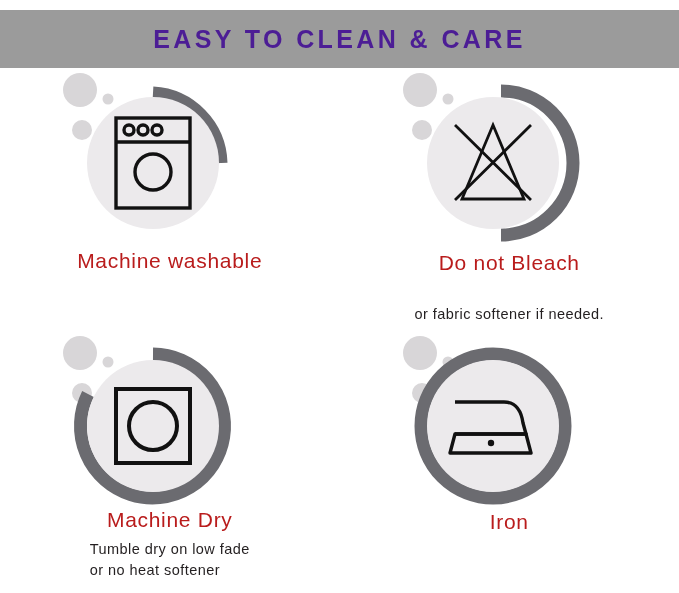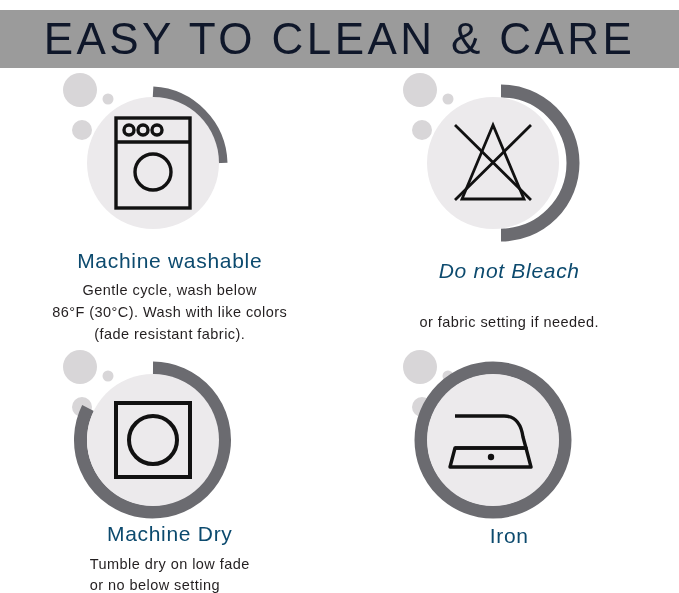--- a/index.html
+++ b/index.html
@@ -26,23 +26,23 @@
   }
   .banner {
     width: 100%;
     height: 100%;
     background: #9b9b9b;
     display: flex;
     align-items: center;
     justify-content: center;
   }
   .banner-title {
-    color: #0f172a;
-    font-size: 44px;
-    font-weight: normal;
+    color: #4c1d95;
+    font-size: 25px;
+    font-weight: bold;
     letter-spacing: 3.4px;
     line-height: 1;
     white-space: nowrap;
   }
 
   
   .grid {
     position: absolute;
     top: 68px;
     left: 0;
@@ -66,42 +66,42 @@
   .icon-stage svg {
     position: absolute;
     top: 0;
     left: 0;
   }
 
   .cell-title {
     font-size: 21px;
     font-weight: normal;
     letter-spacing: 0.7px;
-    color: #0c4a6e;
+    color: #b91c1c;
     text-align: center;
     margin: 0;
     line-height: 1.15;
   }
   .cell-body {
     font-size: 14.5px;
     letter-spacing: 0.45px;
     color: #231f20;
     text-align: center;
     margin: 0;
     line-height: 1.5;
     max-width: 300px;
   }
 
   
   .cell-1 .icon-stage { margin-left: 6px; }
   .cell-1 .cell-title { margin-top: 6px; }
   .cell-1 .cell-body  { margin-top: 7px; }
 
   .cell-2 .icon-stage { margin-left: 8px; }
-  .cell-2 .cell-title { margin-top: 16px; font-style: italic; }
+  .cell-2 .cell-title { margin-top: 8px; }
   .cell-2 .cell-body  { margin-top: 7px; }
 
   .cell-3 .icon-stage { margin-left: 6px; }
   .cell-3 .cell-title { margin-top: 2px; }
   .cell-3 .cell-body  { margin-top: 7px; text-align: left; }
 
   .cell-4 .icon-stage { margin-left: 8px; }
   .cell-4 .cell-title { margin-top: 4px; }
 
   .nowrap { white-space: nowrap; }
@@ -133,25 +133,20 @@
           <rect x="58" y="50" width="74" height="90"></rect>
           <line x1="58" y1="74" x2="132" y2="74"></line>
           <circle cx="71" cy="62" r="5"></circle>
           <circle cx="85" cy="62" r="5"></circle>
           <circle cx="99" cy="62" r="5"></circle>
           <circle cx="95" cy="104" r="18"></circle>
         </g>
       </svg>
     </div>
     <h2 class="cell-title">Machine washable</h2>
-    <p class="cell-body">
-      <span class="nowrap">Gentle cycle, wash below</span><br>
-      <span class="nowrap">86°F (30°C). Wash with like colors</span><br>
-      <span class="nowrap">(fade resistant fabric).</span>
-    </p>
   </div>
 
   <div class="cell cell-2">
     <div class="icon-stage">
       <svg width="230" height="175" viewBox="0 0 230 175">
         <circle cx="22" cy="22" r="17" fill="#d8d6d8"></circle>
         <circle cx="50" cy="31" r="5.5" fill="#d8d6d8"></circle>
         <circle cx="24" cy="62" r="10" fill="#d8d6d8"></circle>
 
         <path d="M 103 23 A 72 72 0 0 1 103 167" fill="none" stroke="#6b6b70" stroke-width="13"></path>
@@ -160,21 +155,21 @@
         <g stroke="#111111" stroke-width="2.8" fill="none" stroke-linecap="square">
           <path d="M 95 57 L 126 131 L 64 131 Z"></path>
           <line x1="58" y1="58" x2="132" y2="131"></line>
           <line x1="132" y1="58" x2="58" y2="131"></line>
         </g>
       </svg>
     </div>
     <h2 class="cell-title">Do not Bleach</h2>
     <p class="cell-body">
       <br>
-      <span class="nowrap">or fabric setting if needed.</span>
+      <span class="nowrap">or fabric softener if needed.</span>
     </p>
   </div>
 
   <div class="cell cell-3">
     <div class="icon-stage">
       <svg width="230" height="175" viewBox="0 0 230 175">
         <circle cx="22" cy="22" r="17" fill="#d8d6d8"></circle>
         <circle cx="50" cy="31" r="5.5" fill="#d8d6d8"></circle>
         <circle cx="24" cy="62" r="10" fill="#d8d6d8"></circle>
 
@@ -183,21 +178,21 @@
 
         <g stroke="#111111" stroke-width="4" fill="none">
           <rect x="58" y="58" width="74" height="74"></rect>
           <circle cx="95" cy="95" r="24"></circle>
         </g>
       </svg>
     </div>
     <h2 class="cell-title">Machine Dry</h2>
     <p class="cell-body">
       <span class="nowrap">Tumble dry on low fade</span><br>
-      <span class="nowrap">or no below setting</span>
+      <span class="nowrap">or no heat softener</span>
     </p>
   </div>
 
   <div class="cell cell-4">
     <div class="icon-stage">
       <svg width="230" height="175" viewBox="0 0 230 175">
         <circle cx="22" cy="22" r="17" fill="#d8d6d8"></circle>
         <circle cx="50" cy="31" r="5.5" fill="#d8d6d8"></circle>
         <circle cx="24" cy="62" r="10" fill="#d8d6d8"></circle>
 

